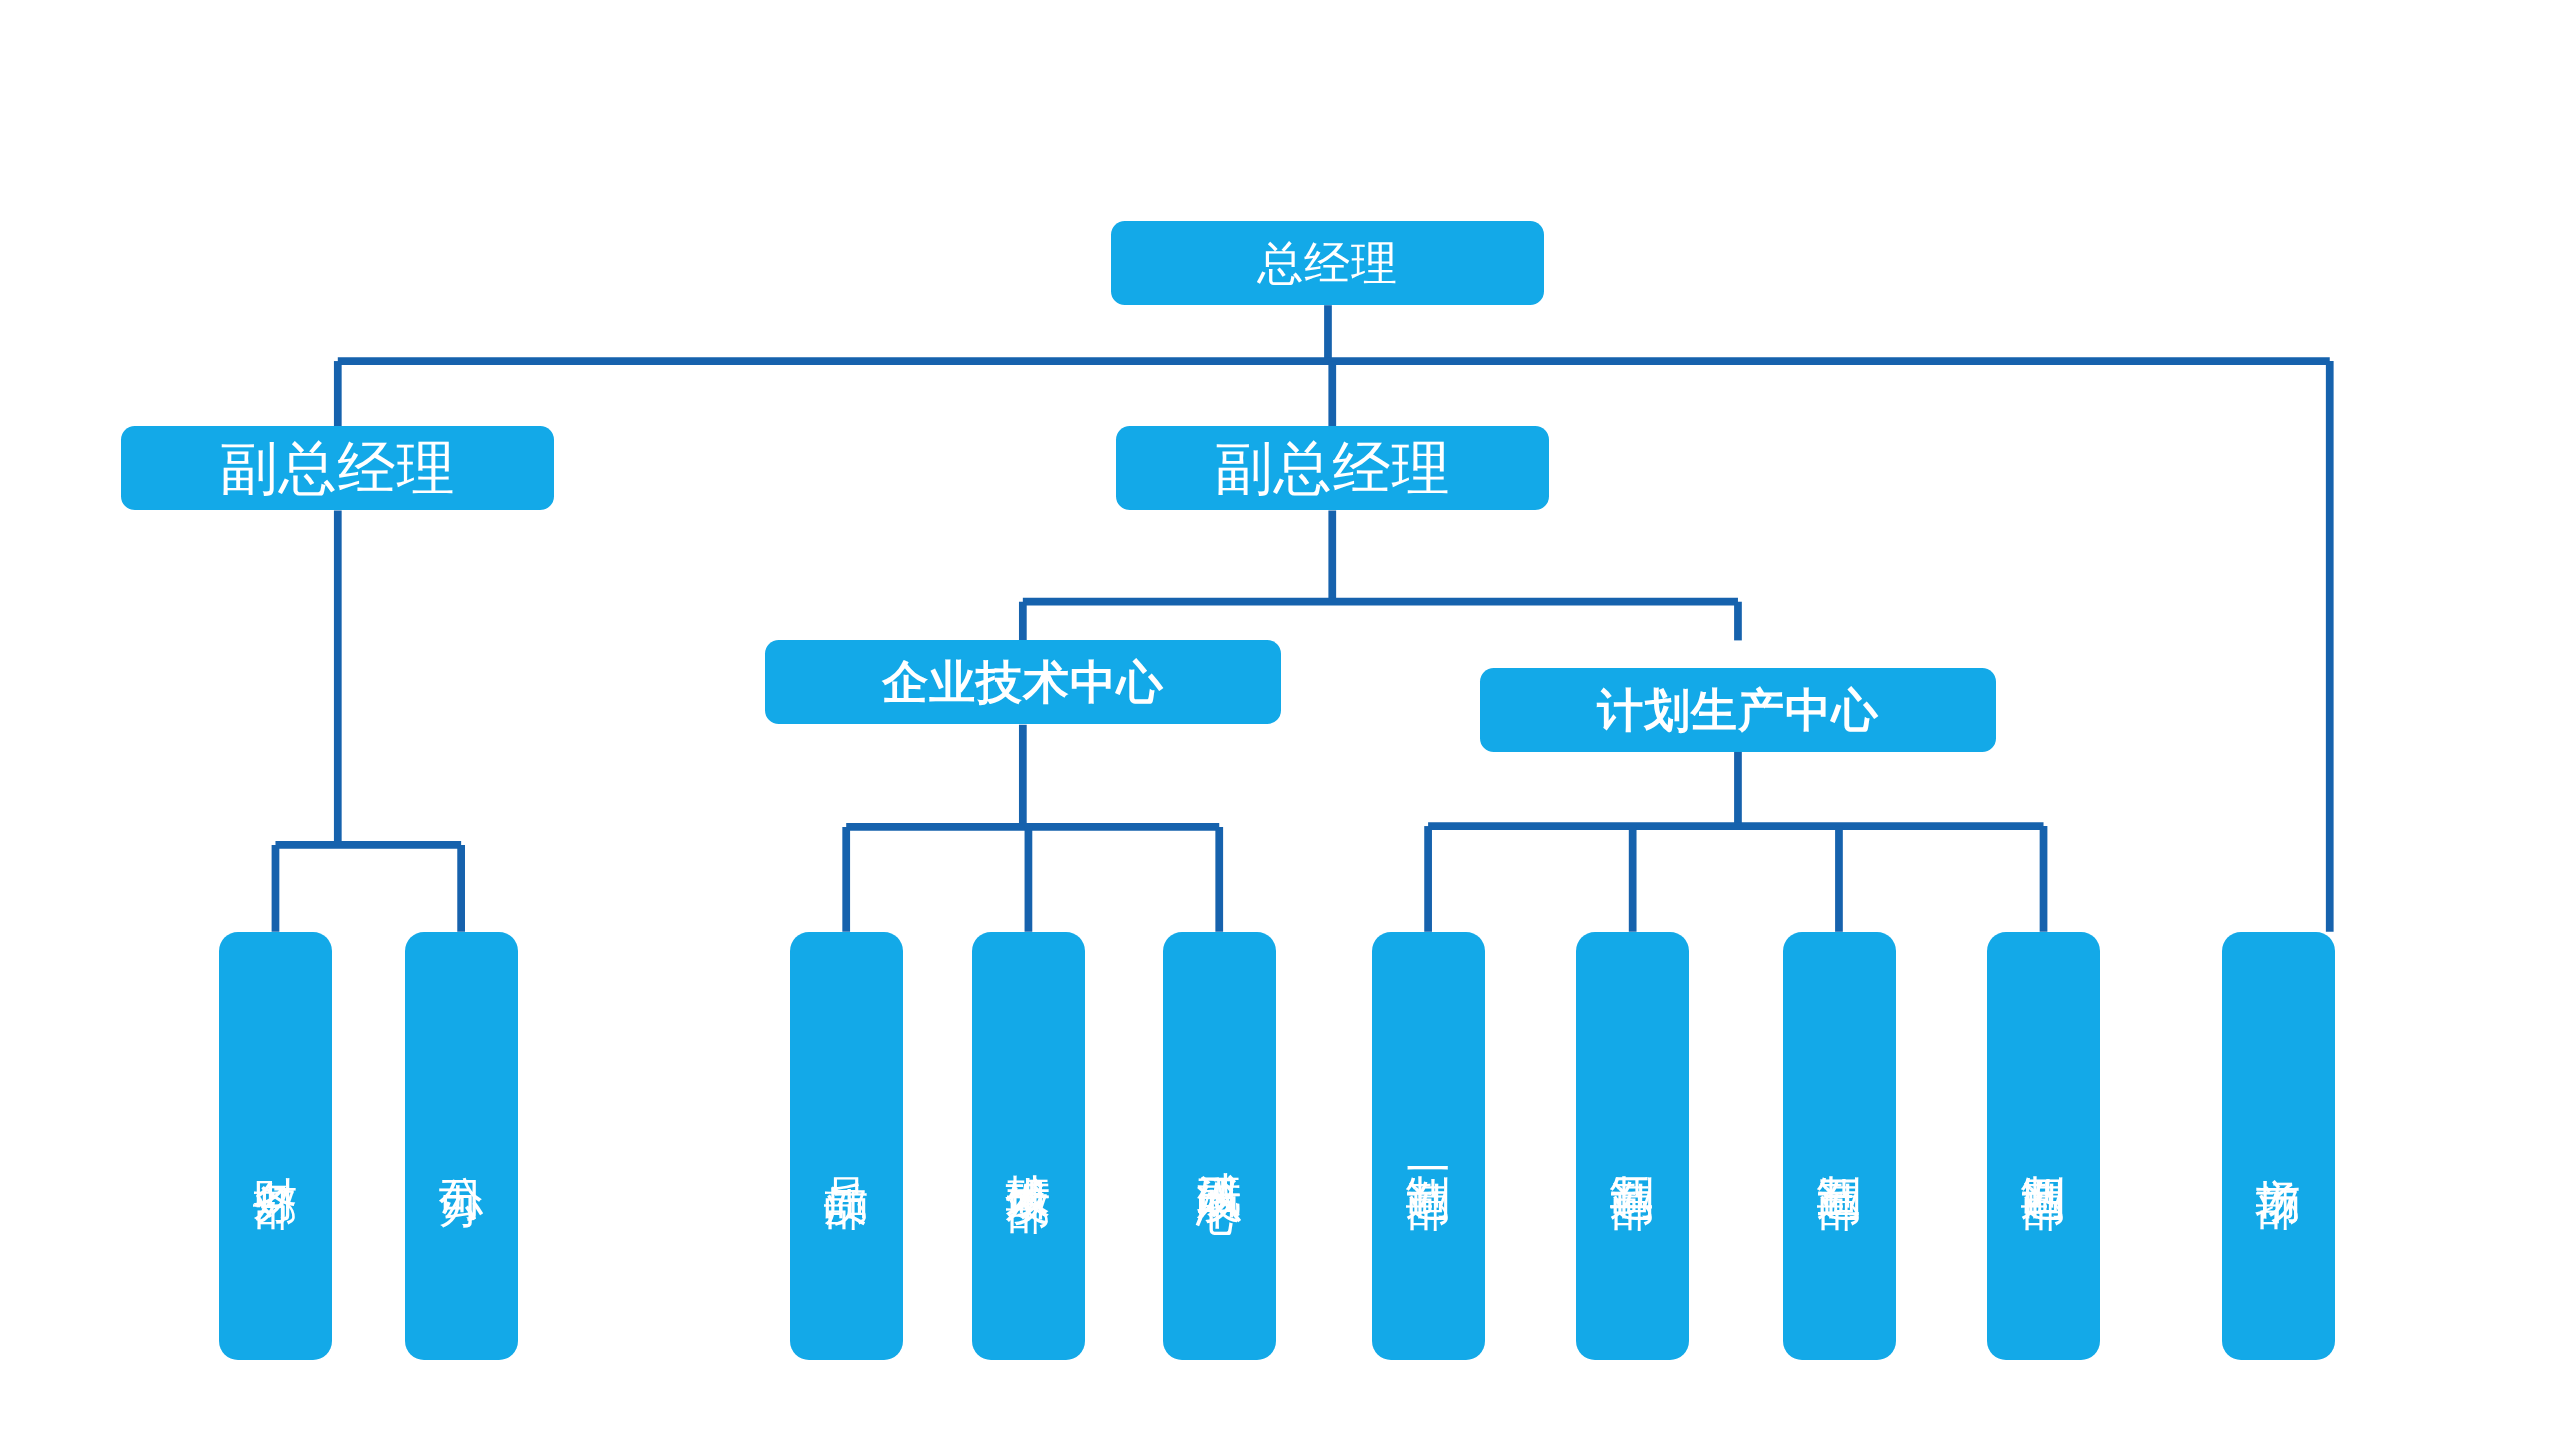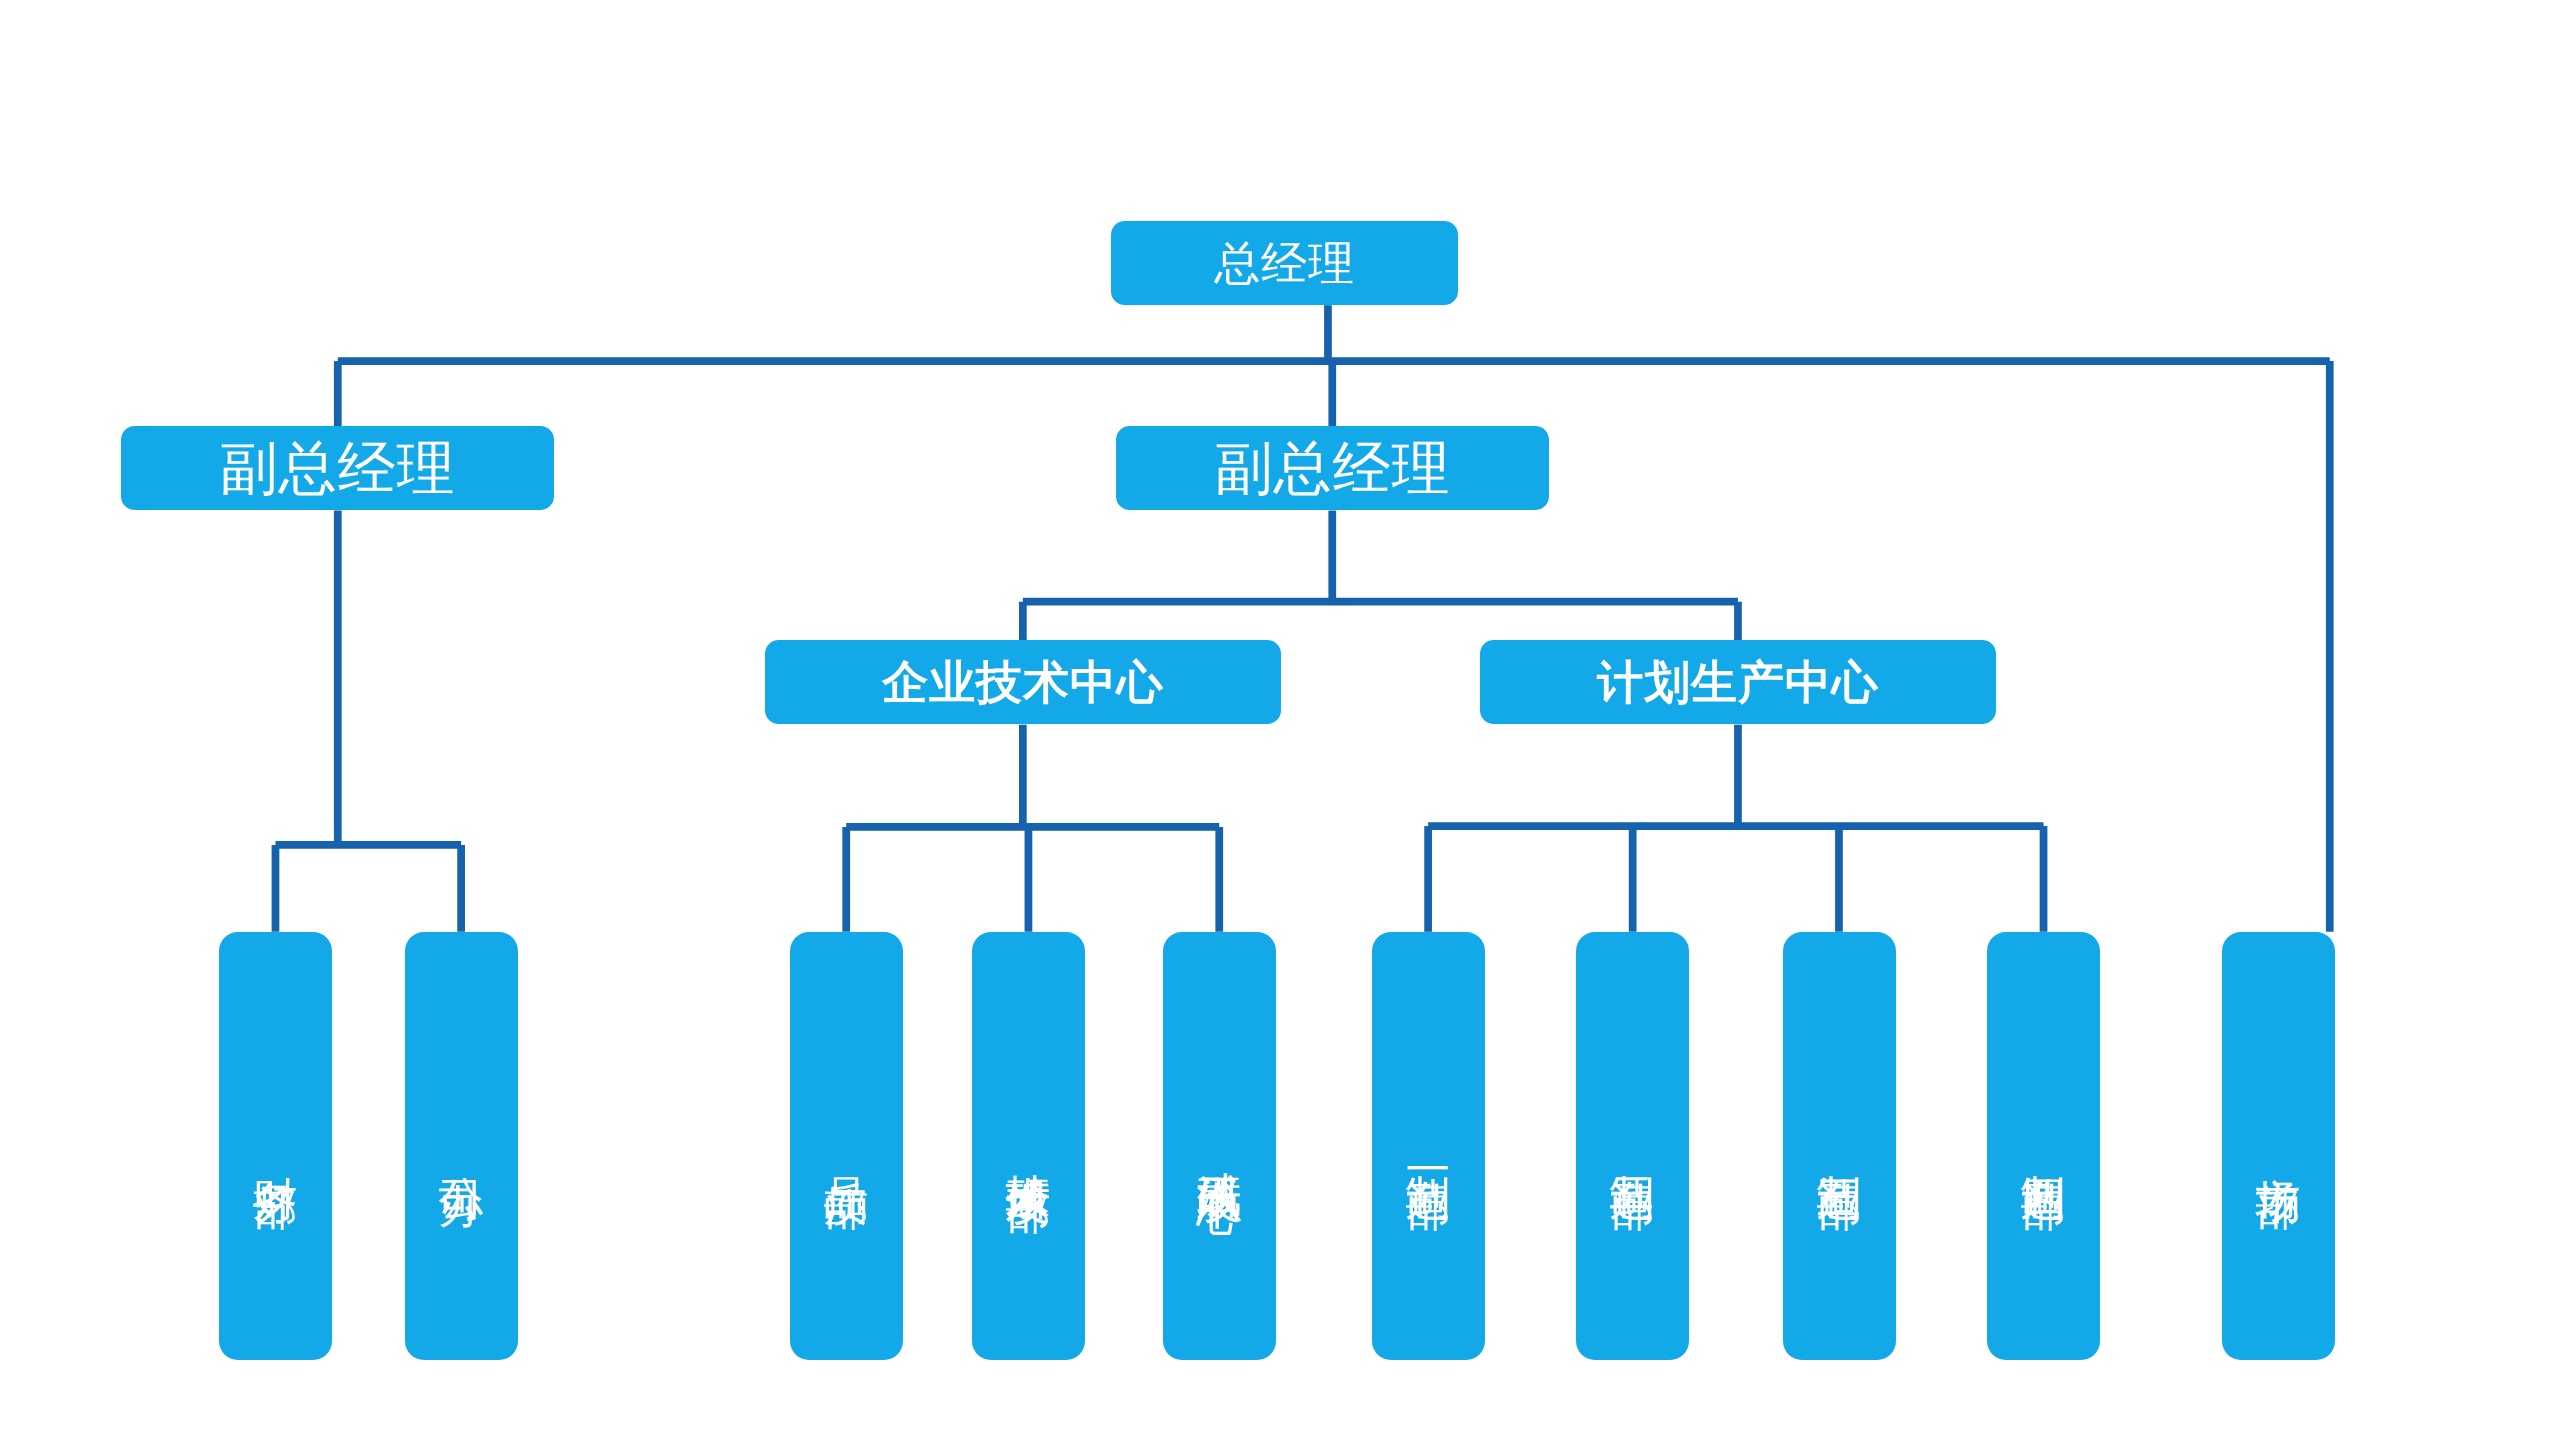--- a/index.html
+++ b/index.html
@@ -90,33 +90,33 @@
         <path d="M2022 843 V961"></path>
         <path d="M1661.5 961 H2377.5"></path>
         <path d="M1661.5 961 V1084"></path>
         <path d="M1899.5 961 V1084"></path>
         <path d="M2139.5 961 V1084"></path>
         <path d="M2377.5 961 V1084"></path>
       </g>
   </svg>
 
   <div id="node-layer">
-      <div class="node level-0" style="left: 1111px; top: 221px; width: 347px; height: 84px; background: rgb(19, 169, 232);">
+      <div class="node level-0" style="left: 1111px; top: 221px; width: 433px; height: 84px; background: rgb(19, 169, 232);">
         <span class="node-label" style="color: rgb(255, 255, 255);">总经理</span>
       </div>
       <div class="node level-1" style="left: 121px; top: 426px; width: 433px; height: 84px; background: rgb(19, 169, 232);">
         <span class="node-label" style="color: rgb(255, 255, 255);">副总经理</span>
       </div>
       <div class="node level-1" style="left: 1116px; top: 426px; width: 433px; height: 84px; background: rgb(19, 169, 232);">
         <span class="node-label" style="color: rgb(255, 255, 255);">副总经理</span>
       </div>
       <div class="node level-2" style="left: 765px; top: 640px; width: 516px; height: 84px; background: rgb(19, 169, 232);">
         <span class="node-label" style="color: rgb(255, 255, 255);">企业技术中心</span>
       </div>
-      <div class="node level-2" style="left: 1480px; top: 640px; width: 516px; height: 84px; background: rgb(19, 169, 232);">
+      <div class="node level-2" style="left: 1480px; top: 668px; width: 516px; height: 84px; background: rgb(19, 169, 232);">
         <span class="node-label" style="color: rgb(255, 255, 255);">计划生产中心</span>
       </div>
       <div class="node level-3 leaf" style="left: 219px; top: 932px; width: 113px; height: 428px; background: rgb(19, 169, 232);">
         <span class="node-label" style="color: rgb(255, 255, 255);">财务部</span>
       </div>
       <div class="node level-3 leaf" style="left: 405px; top: 932px; width: 113px; height: 428px; background: rgb(19, 169, 232);">
         <span class="node-label" style="color: rgb(255, 255, 255);">公司办</span>
       </div>
       <div class="node level-3 leaf" style="left: 790px; top: 932px; width: 113px; height: 428px; background: rgb(19, 169, 232);">
         <span class="node-label" style="color: rgb(255, 255, 255);">品质部</span>

